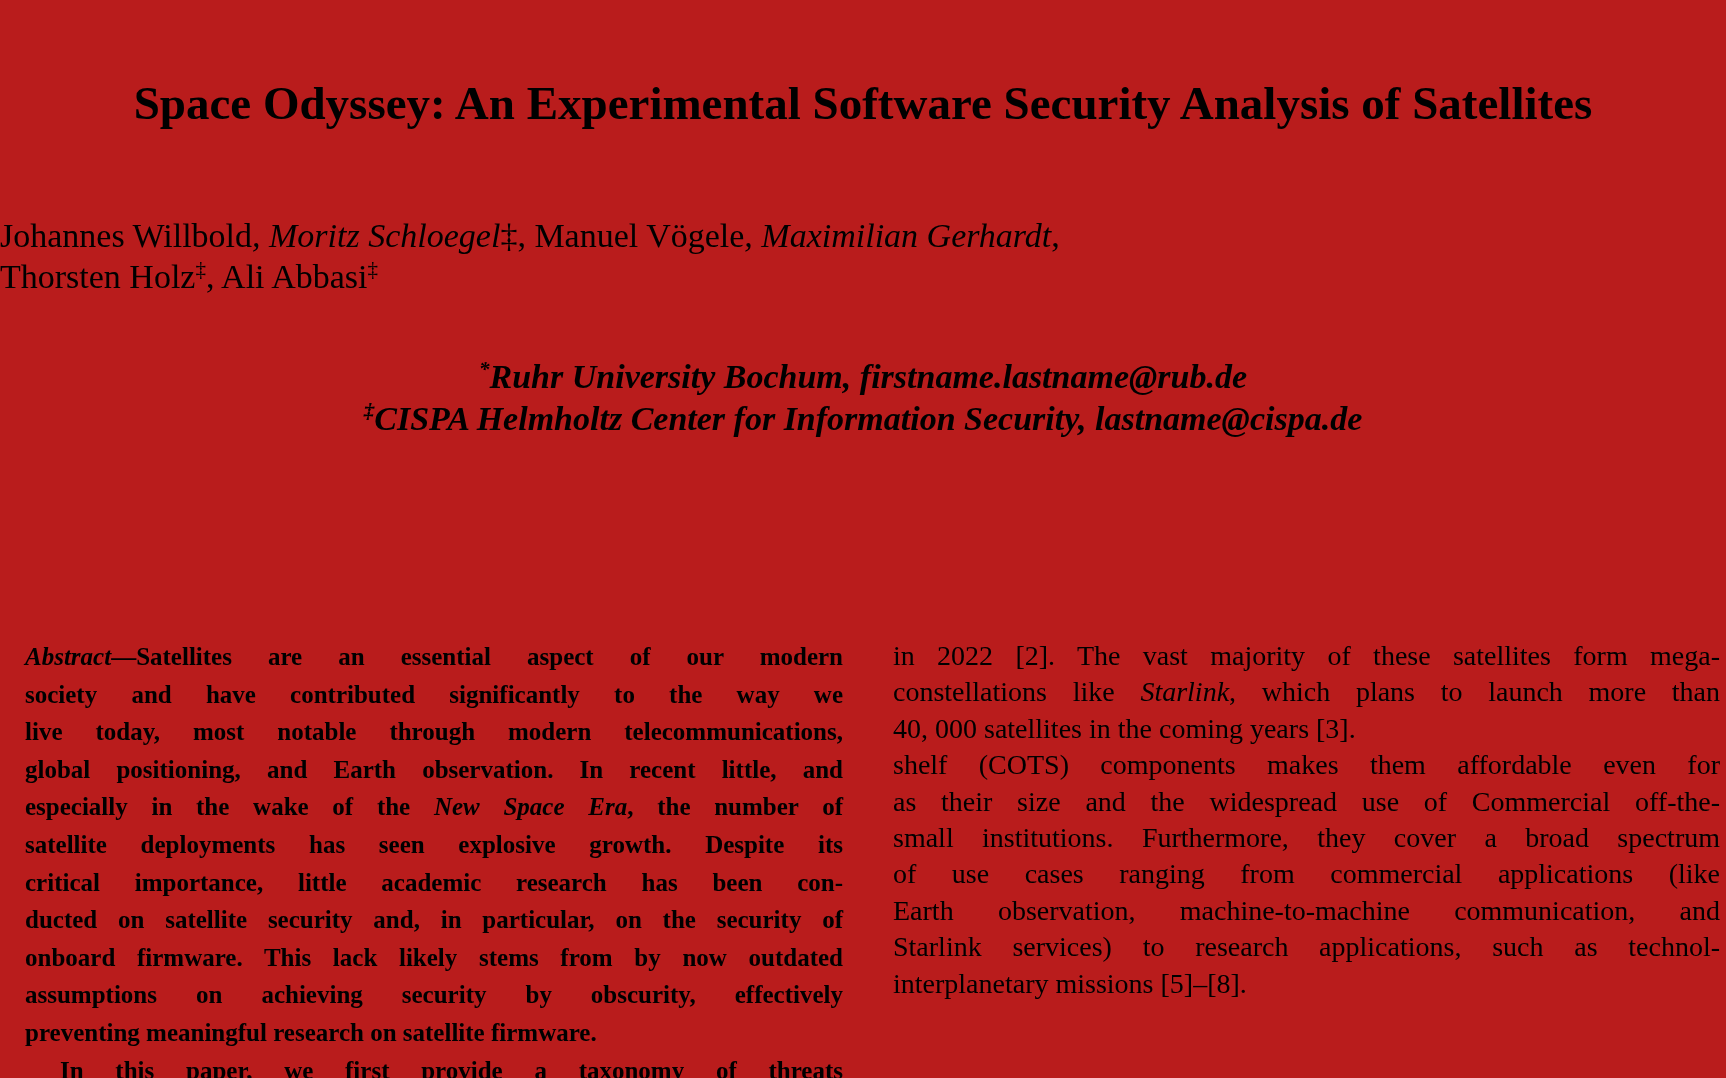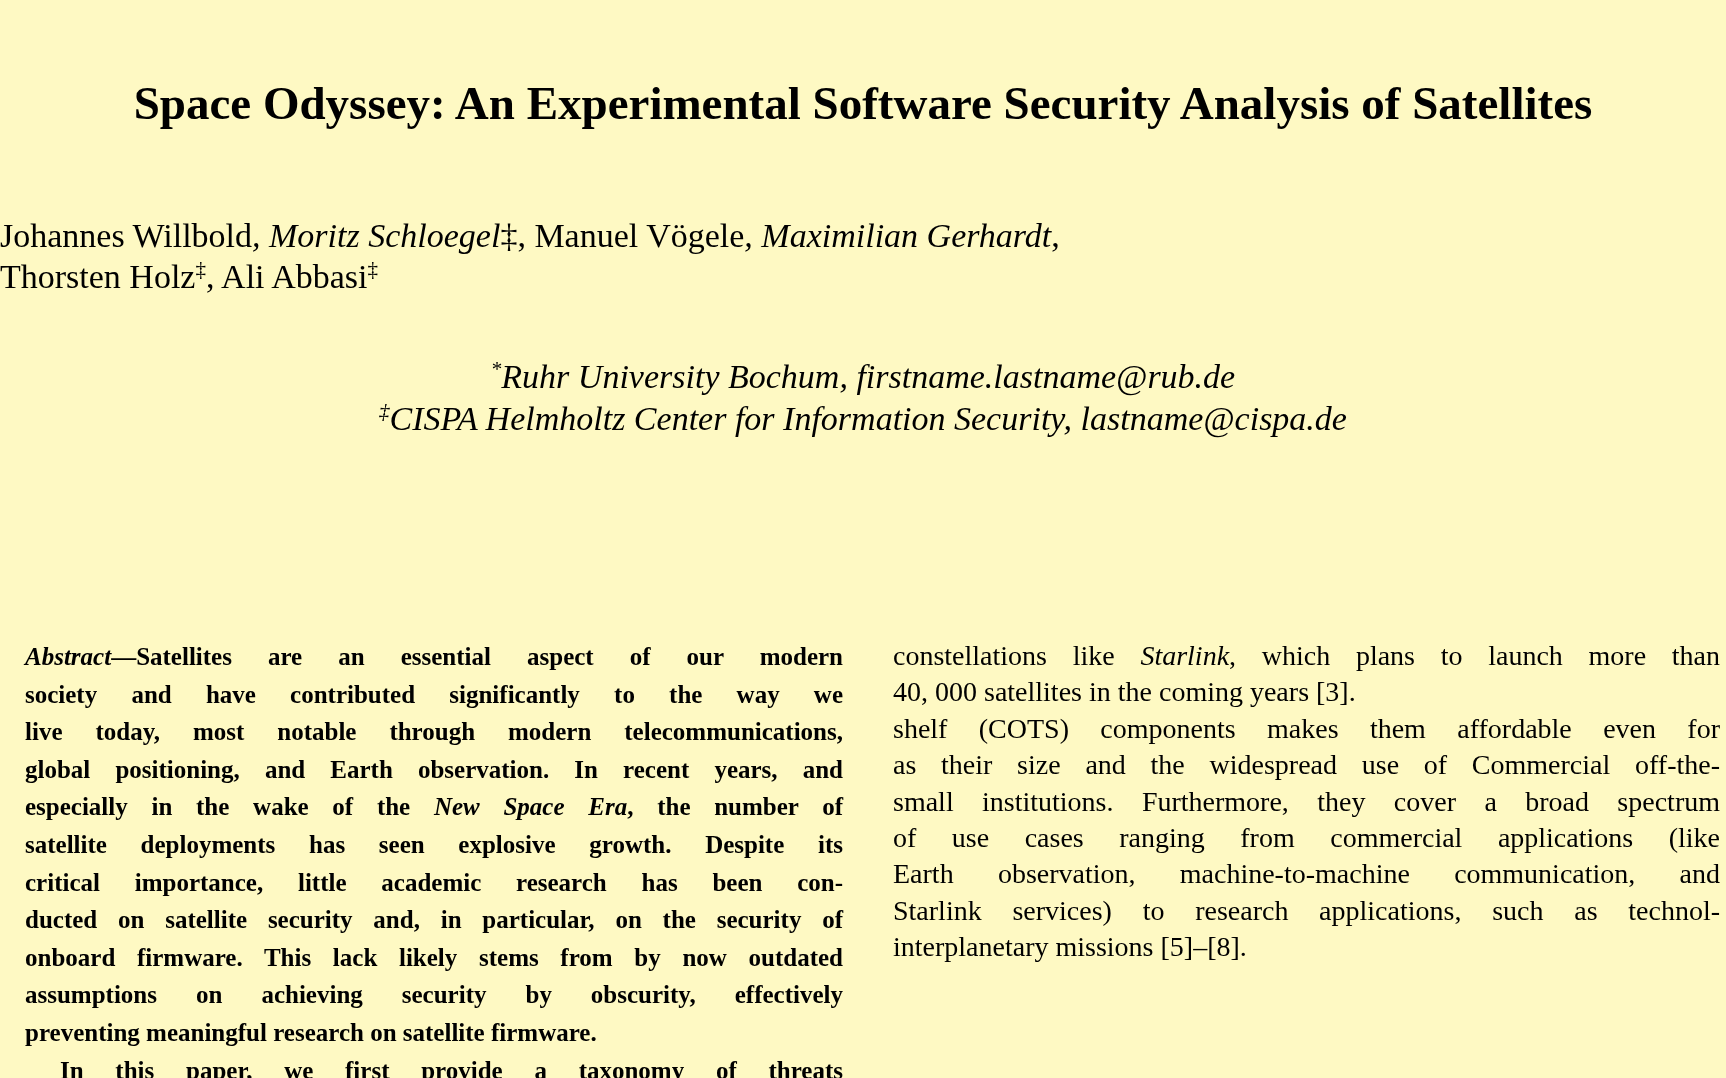--- a/index.html
+++ b/index.html
@@ -1,21 +1,21 @@
 <!DOCTYPE html>
 <html><head>
 <meta charset="utf-8">
 <style>
   * { margin: 0; padding: 0; box-sizing: border-box; }
   html, body { background: #ffffff; }
   .page {
     position: relative;
     width: 1726px;
     height: 1078px;
-    background: #fef9c3;
+    background: #b91c1c;
     overflow: hidden;
     color: #000000;
     font-family: "Liberation Serif", "DejaVu Serif", serif;
   }
   .paper-title {
     position: absolute;
     top: 76px; left: 0; width: 100%;
     text-align: center;
     font-size: 47px;
     font-weight: 700;
@@ -28,20 +28,21 @@
     font-size: 34px;
     line-height: 41px;
   }
   .affils {
     position: absolute;
     top: 356px; left: 0; width: 100%;
     text-align: center;
     font-size: 34px;
     line-height: 42px;
     font-style: italic;
+    font-weight: bold;
   }
   sup { font-size: 62%; vertical-align: super; line-height: 0; }
   .columns {
     position: absolute;
     top: 638px; left: 25px;
     display: flex;
     gap: 50px;
   }
   .col-abstract {
     width: 818px;
@@ -72,31 +73,32 @@
   <div class="affils">
       <div><sup>*</sup>Ruhr University Bochum, firstname.lastname@rub.de</div>
       <div><sup>‡</sup>CISPA Helmholtz Center for Information Security, lastname@cispa.de</div>
     </div>
 
   <div class="columns">
     <div class="col-abstract">
         <div class="line"><i>Abstract</i>—Satellites are an essential aspect of our modern</div>
         <div class="line">society and have contributed significantly to the way we</div>
         <div class="line">live today, most notable through modern telecommunications,</div>
-        <div class="line">global positioning, and Earth observation. In recent years, and</div>
+        <div class="line">global positioning, and Earth observation. In recent little, and</div>
         <div class="line">especially in the wake of the <i>New Space Era</i>, the number of</div>
         <div class="line">satellite deployments has seen explosive growth. Despite its</div>
         <div class="line">critical importance, little academic research has been con-</div>
         <div class="line">ducted on satellite security and, in particular, on the security of</div>
         <div class="line">onboard firmware. This lack likely stems from by now outdated</div>
         <div class="line">assumptions on achieving security by obscurity, effectively</div>
         <div class="line end">preventing meaningful research on satellite firmware.</div>
         <div class="line indent">In this paper, we first provide a taxonomy of threats</div>
       </div>
     <div class="col-intro">
+        <div class="line">in 2022 [2]. The vast majority of these satellites form mega-</div>
         <div class="line">constellations like <i>Starlink</i>, which plans to launch more than</div>
         <div class="line end">40, 000 satellites in the coming years [3].</div>
         <div class="line">shelf (COTS) components makes them affordable even for</div>
         <div class="line">as their size and the widespread use of Commercial off-the-</div>
         <div class="line">small institutions. Furthermore, they cover a broad spectrum</div>
         <div class="line">of use cases ranging from commercial applications (like</div>
         <div class="line">Earth observation, machine-to-machine communication, and</div>
         <div class="line">Starlink services) to research applications, such as technol-</div>
         <div class="line end">interplanetary missions [5]–[8].</div>
       </div>

